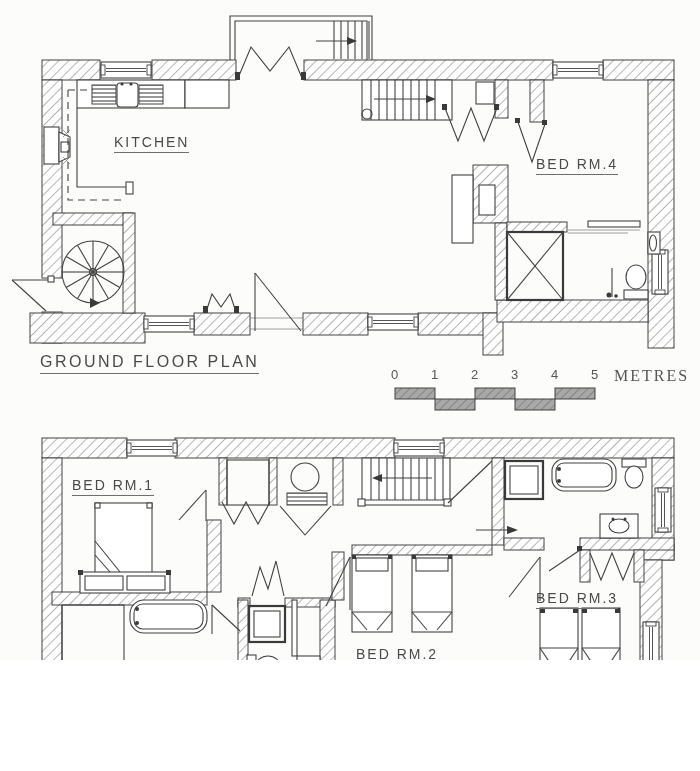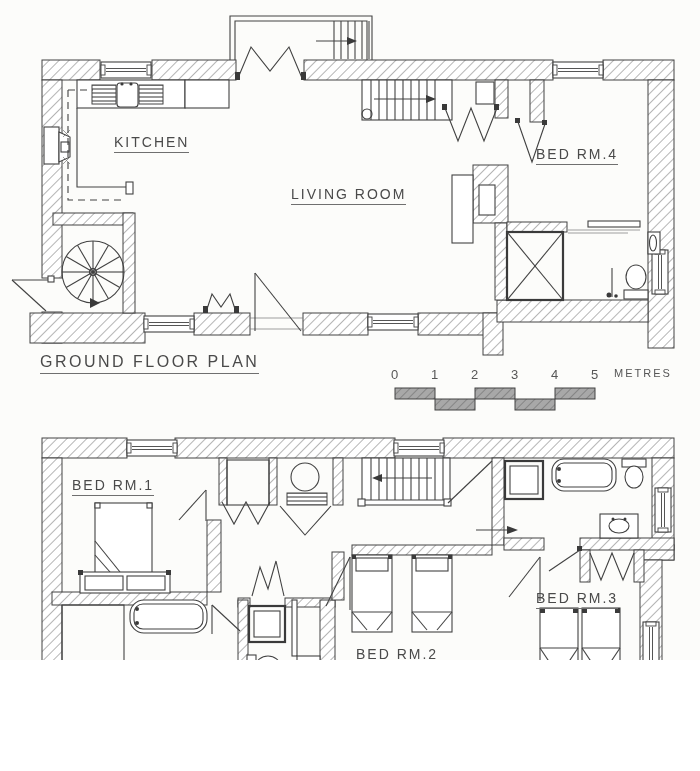--- a/index.html
+++ b/index.html
@@ -11,21 +11,21 @@
   .fix{fill:#ffffff;stroke:#424242;stroke-width:1.1px;}
   .bold{fill:none;stroke:#3a3a3a;stroke-width:2.2px;}
   .wl{stroke:#424242;stroke-width:1px;}
   .dash{stroke-dasharray:7 5;}
   .dark{fill:#3a3a3a;stroke:none;}
   .lbl{position:absolute;font-size:14px;letter-spacing:2px;color:#4a4a4a;
        border-bottom:1.5px solid #6f6f6f;padding-bottom:2px;white-space:nowrap;}
   .title{position:absolute;font-size:16px;letter-spacing:2.5px;color:#4a4a4a;
        border-bottom:1.5px solid #6f6f6f;padding-bottom:2px;white-space:nowrap;}
   .tick{position:absolute;width:20px;text-align:center;font-size:13px;color:#565656;letter-spacing:1px;}
-  .unit{position:absolute;font-size:11px;color:#565656;letter-spacing:2px;}
+  .unit{position:absolute;font-size:16px;color:#565656;letter-spacing:2px;font-family:Liberation Serif, serif;}
 </style>
 </head>
 <body>
 
 <div id="canvas">
 
 <svg width="700" height="771" viewBox="0 0 700 771">
   <defs>
     <pattern id="hatch" width="7" height="7" patternUnits="userSpaceOnUse" patternTransform="rotate(45)">
       <rect width="7" height="7" fill="#ffffff"></rect>
@@ -410,22 +410,21 @@
       <line class="ln" x1="582" y1="648" x2="620" y2="648"></line>
       <line class="ln" x1="582" y1="648" x2="594" y2="666"></line>
       <line class="ln" x1="620" y1="648" x2="608" y2="666"></line>
       <rect class="fix" x="583" y="671" width="36" height="17"></rect>
       <rect class="fix" x="586" y="674" width="30" height="11"></rect>
     </g>
   </g>
 </svg>
 
 <div class="lbl" style="left:114px;top:134px">KITCHEN</div>
-<div class="lbl" style="left:291px;top:186px">LIVING ROOM</div>
-<div class="lbl" style="left:536px;top:146px">BED RM.4</div>
+<div class="lbl" style="left:536px;top:156px">BED RM.4</div>
 <div class="title" style="left:40px;top:353px">GROUND FLOOR PLAN</div>
 
 <div class="tick" style="left:385px;top:367px">0</div>
 <div class="tick" style="left:425px;top:367px">1</div>
 <div class="tick" style="left:465px;top:367px">2</div>
 <div class="tick" style="left:505px;top:367px">3</div>
 <div class="tick" style="left:545px;top:367px">4</div>
 <div class="tick" style="left:585px;top:367px">5</div>
 <div class="unit" style="left:614px;top:367px">METRES</div>
 

